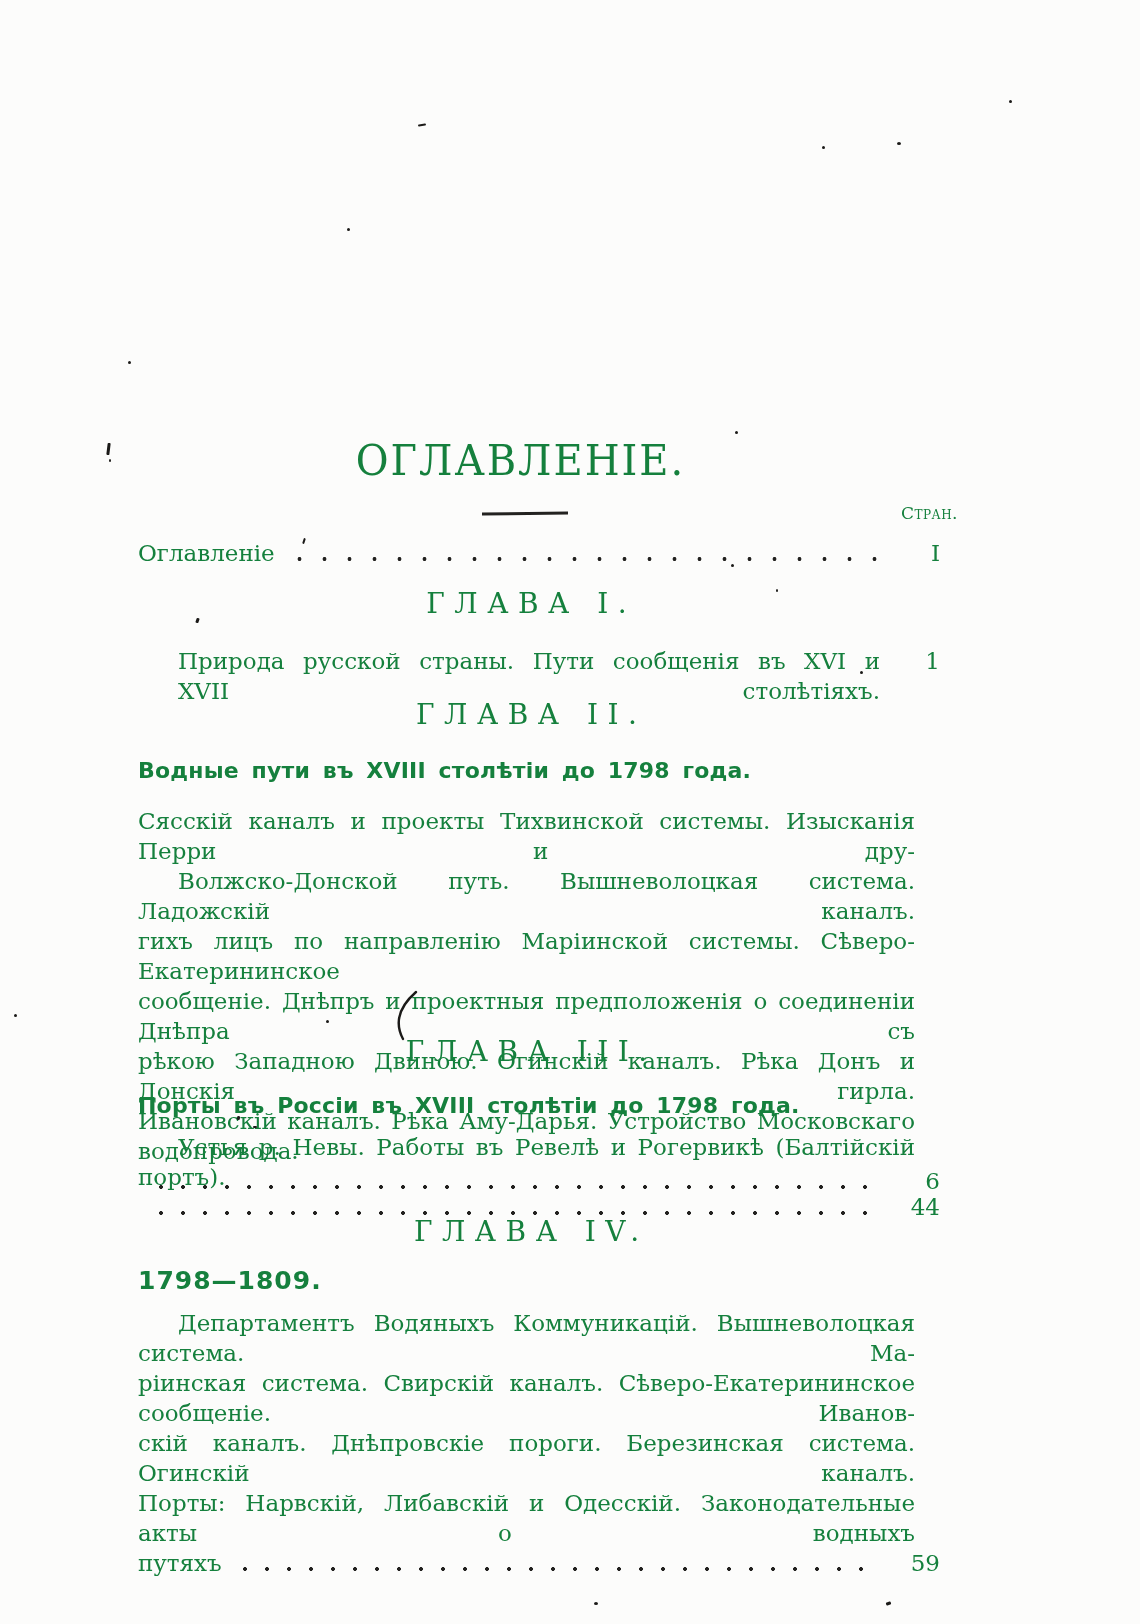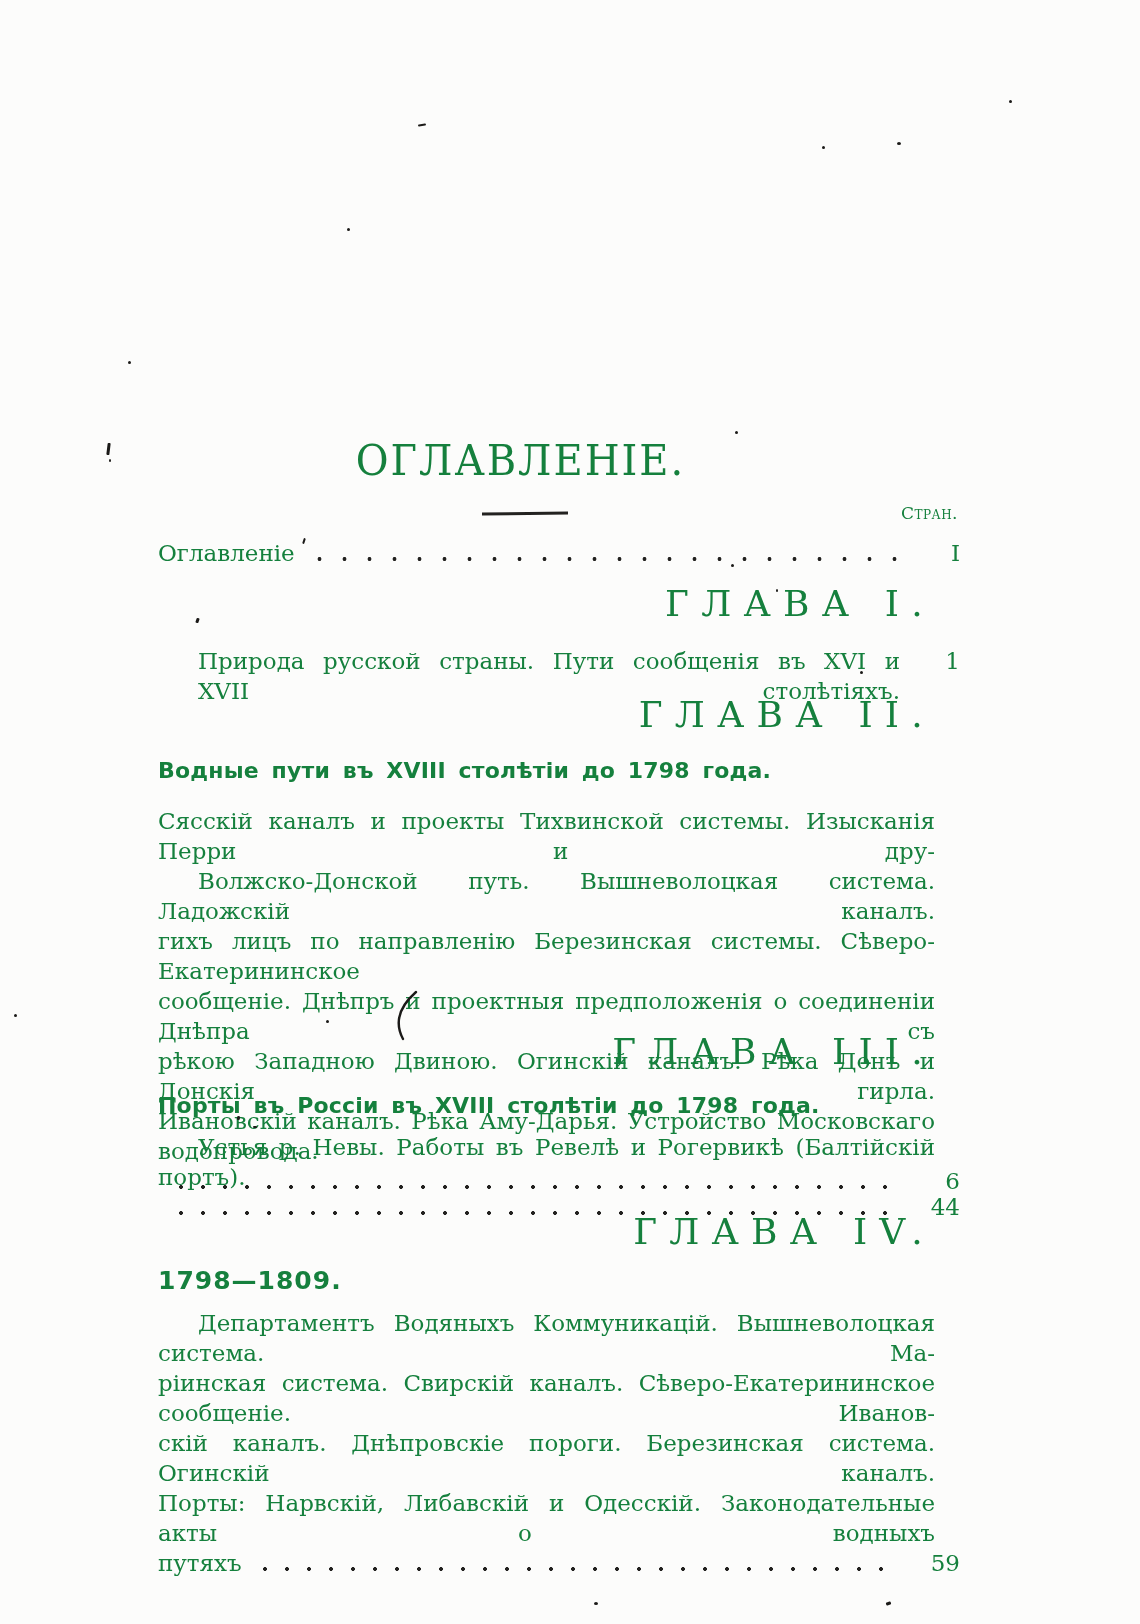--- a/index.html
+++ b/index.html
@@ -5,42 +5,42 @@
   html,body{margin:0;padding:0;background:#e8e8e8;}
   .page{
     position:relative;
     width:1140px;height:1624px;
     background:#fcfcfb;
     color:#15803d;
     font-family:"DejaVu Serif", serif;
     overflow:hidden;
     margin:0 auto;
   }
-  .abs{position:absolute;left:158px;width:802px;}
+  .abs{position:absolute;left:138px;width:802px;}
 
   .title{
     top:436px;left:132px;width:777px;
     text-align:center;
     font-size:40px;line-height:48px;
     letter-spacing:2px;
     transform:scaleY(1.08);
   }
   .rule{
     top:512px;left:482px;width:86px;height:3px;
     background:#232220;transform:rotate(-0.6deg);
   }
   .colhead{
     top:503px;left:auto;right:182px;width:auto;
     font-size:17px;letter-spacing:.5px;
     font-variant-caps:small-caps;
   }
 
   .chapter-heading{
-    width:777px;text-align:right;
-    font-size:36px;line-height:32px;
+    width:777px;text-align:center;
+    font-size:28px;line-height:32px;
     letter-spacing:.34em;text-indent:.34em;
   }
   .subhead{
     width:777px;text-align:left;
     font-family:"DejaVu Sans", sans-serif;
     font-weight:bold;
     font-size:22px;line-height:28px;
     word-spacing:.22em;letter-spacing:.2px;
   }
   .subhead.years{font-size:25px;letter-spacing:1px;}
@@ -98,21 +98,21 @@
   <div class="abs toc-line" style="top:646px">
     <span class="fill ind" style="padding-left:40px">Природа русской страны. Пути сообщенія въ XVI и XVII столѣтіяхъ.</span>
     <span class="pg">1</span>
   </div>
 
   <div class="abs chapter-heading" style="top:699px">ГЛАВА II.</div>
   <div class="abs subhead" style="top:757px">Водные пути въ XVIII столѣтіи до 1798 года.</div>
   <div class="abs para" style="top:806px">
     <div class="pline">Сясскій каналъ и проекты Тихвинской системы. Изысканія Перри и дру-</div>
     <div class="pline indent">Волжско-Донской путь. Вышневолоцкая система. Ладожскій каналъ.</div>
-    <div class="pline">гихъ лицъ по направленію Березинская системы. Сѣверо-Екатерининское</div>
+    <div class="pline">гихъ лицъ по направленію Маріинской системы. Сѣверо-Екатерининское</div>
     <div class="pline">сообщеніе. Днѣпръ и проектныя предположенія о соединеніи Днѣпра съ</div>
     <div class="pline">рѣкою Западною Двиною. Огинскій каналъ. Рѣка Донъ и Донскія гирла.</div>
     <div class="pline">Ивановскій каналъ. Рѣка Аму-Дарья. Устройство Московскаго водопровода.</div>
     <div class="toc-line">
       <span class="leader"></span>
       <span class="pg">6</span>
     </div>
   </div>
 
   <div class="abs chapter-heading" style="top:1036px">ГЛАВА III.</div>

